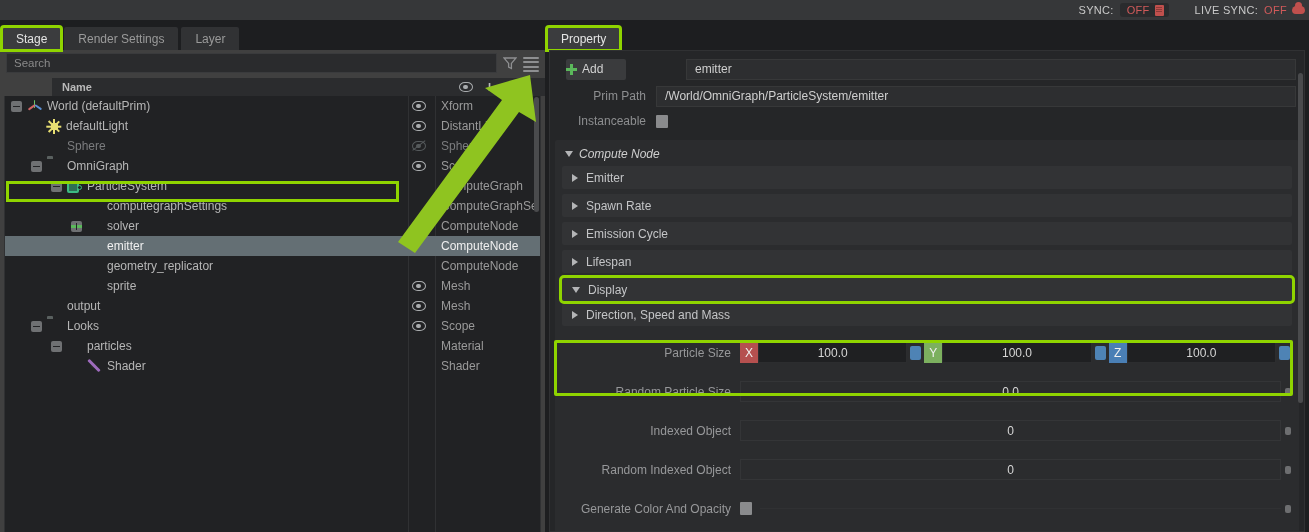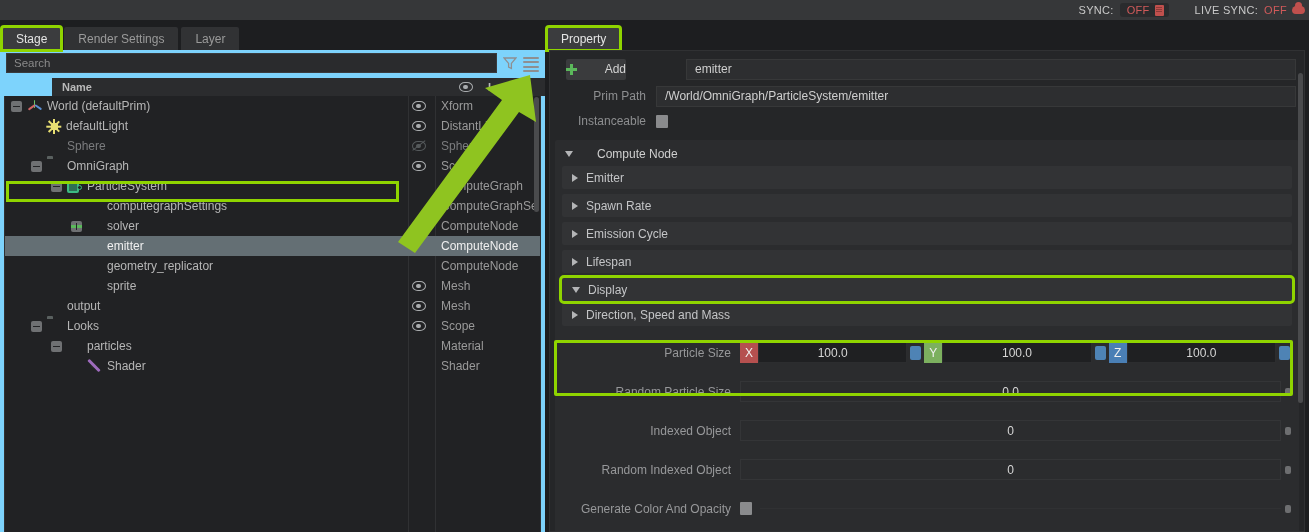--- a/index.html
+++ b/index.html
@@ -37,21 +37,21 @@
   }
   .cloud-icon::before {
     content: ""; position: absolute; top: -4px; left: 3px; width: 7px; height: 7px;
     background: #c0504d; border-radius: 50%;
   }
   .tb-spacer { width: 26px; }
 
   
   .left-panel {
     position: absolute; left: 0; top: 20px; width: 545px; height: 512px;
-    background: #7dd3fc;
+    background: #404040;
   }
   .tabstrip { height: 30px; display: flex; align-items: flex-end; background: #1d1e20; padding-left: 2px; }
   .tab {
     height: 23px; padding: 0 14px; display: flex; align-items: center;
     font-size: 12px; color: #9a9a9a; background: #313234; margin-right: 3px;
     border-radius: 2px 2px 0 0;
   }
   .tab.active { background: #3b3c3e; color: #e4e4e4; }
   .tab.hl { outline: 3px solid #8fd400; outline-offset: -1px; }
 
@@ -212,21 +212,21 @@
   .rtabstrip { height: 30px; display: flex; align-items: flex-end; padding-left: 2px; }
   .prop-body {
     position: absolute; top: 30px; left: 4px; width: 756px; height: 482px;
     background: #252628; border: 1px solid #303133; overflow: hidden;
   }
   .prop-head { padding: 7px 8px 6px 8px; }
   .ph-row { display: flex; align-items: center; height: 22px; margin-bottom: 5px; }
   .ph-label { width: 98px; text-align: right; padding-right: 10px; font-size: 12px; color: #8d8e90; }
   .addbtn {
     width: 60px; height: 21px; background: #3a3b3d; border-radius: 2px;
-    display: flex; align-items: center; justify-content: space-between; gap: 5px;
+    display: flex; align-items: center; justify-content: flex-start; gap: 5px;
     font-size: 12px; color: #d2d2d2; margin-left: 8px;
   }
   .plus { width: 11px; height: 11px; position: relative; }
   .plus::before, .plus::after {
     content: ""; position: absolute; background: #5bb85b;
   }
   .plus::before { left: 0; top: 4px; width: 11px; height: 3.5px; }
   .plus::after { left: 3.75px; top: 0; width: 3.5px; height: 11px; }
   .txtfield {
     flex: 1; height: 21px; background: #2d2e30; border: 1px solid #373839;
@@ -235,22 +235,22 @@
   }
   .cbox {
     width: 12px; height: 13px; background: #8a8b8d; border-radius: 1px;
   }
 
   .section-main {
     margin: 4px 5px 0 5px; background: #2b2c2e; border-radius: 2px;
     padding: 4px 0 5px 0;
   }
   .sec-title {
-    display: flex; align-items: center; gap: 24px; padding: 3px 0 5px 10px;
-    font-size: 12px; color: #cfcfcf;
+    display: flex; align-items: center; gap: 6px; padding: 3px 0 5px 10px;
+    font-size: 12px; color: #cfcfcf; font-style: italic;
   }
   .caret-d { width: 0; height: 0; border-left: 4.5px solid transparent; border-right: 4.5px solid transparent; border-top: 6px solid #b4b5b7; }
   .caret-r { width: 0; height: 0; border-top: 4.5px solid transparent; border-bottom: 4.5px solid transparent; border-left: 6px solid #b4b5b7; }
 
   .subsec {
     margin: 0 7px 5px 7px; height: 23px; background: #323335; border-radius: 2px;
     display: flex; align-items: center; gap: 8px; padding-left: 10px;
     font-size: 12px; color: #c4c5c7;
   }
   .subsec.open { background: #323335; margin-bottom: 2px; }

